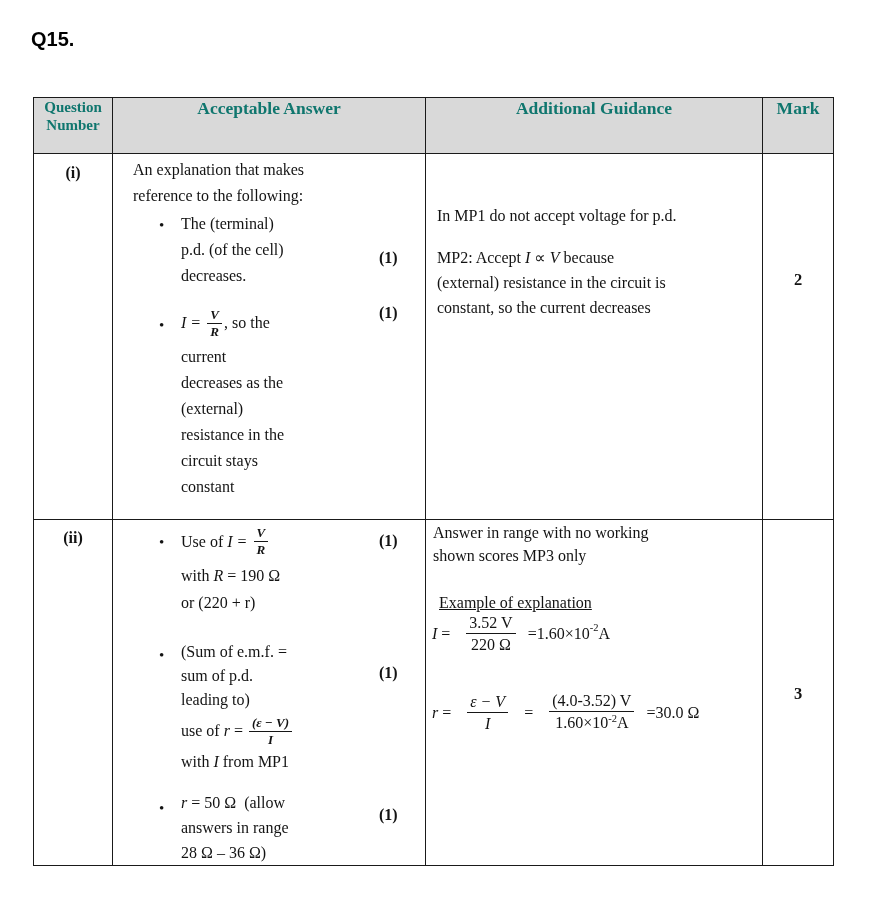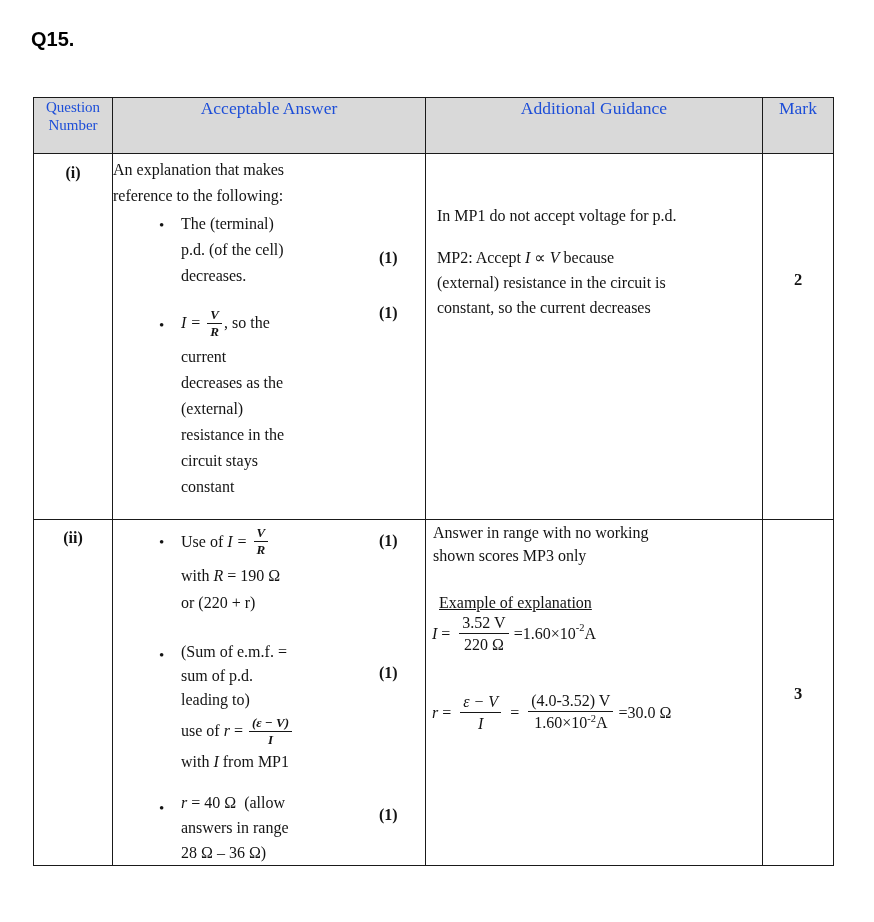--- a/index.html
+++ b/index.html
@@ -3,42 +3,42 @@
 <meta charset="utf-8">
 <style>
   html,body{margin:0;padding:0;background:#ffffff;}
   .page{position:relative;width:874px;height:922px;background:#ffffff;
         font-family:"Liberation Serif",serif;color:#131313;font-size:16px;}
   .title{position:absolute;left:31px;top:28px;font-family:"Liberation Sans",sans-serif;
          font-weight:bold;font-size:20px;color:#000;}
   table.ms{position:absolute;left:33px;top:97px;width:800px;border-collapse:collapse;
            table-layout:fixed;}
   .ms th,.ms td{border:1.6px solid #1a1a1a;padding:0;vertical-align:top;position:relative;}
-  .th{background:#d9d9d9;font-weight:normal;text-align:center;vertical-align:middle;color:#1d4ed8;}
+  .th{background:#d9d9d9;font-weight:bold;text-align:center;vertical-align:middle;color:#0f766e;}
   .th-qn{font-size:15px;line-height:18px;}
   .th-main{font-size:17.5px;}
   .qcell{text-align:center;font-weight:bold;font-size:16px;}
   .qcell .qnum{display:block;padding-top:10px;}
   .abs{position:absolute;}
   .ln23 div{line-height:23px;}
   .ln24 div{line-height:24px;font-family:Liberation Serif, serif;}
   .ln25 div{line-height:25px;}
   .ln26 div{line-height:26px;}
   .ln27 div{line-height:27px;}
   .bullet{font-size:15px;line-height:16px;}
   .pmark{font-weight:bold;font-size:16px;}
   .it{font-style:italic;}
   .frag{white-space:pre;}
   .eqline{display:flex;align-items:center;}
   .eqsp{margin:0 5px;white-space:pre;}
   .frac{display:inline-flex;flex-direction:column;align-items:center;text-align:center;}
   .frac .fnum{border-bottom:1.4px solid #161616;padding:0 3px;white-space:pre;}
   .frac .fden{padding:0 3px;white-space:pre;}
   .frac-sm{font-size:13px;font-weight:bold;font-style:italic;line-height:16px;margin:0 2px;}
-  .frac-lg{font-size:16px;line-height:21px;margin:0 5px;}
+  .frac-lg{font-size:16px;line-height:21px;margin:0 12px;}
   .sup{font-size:10.5px;position:relative;top:-6px;white-space:pre;}
   .u{text-decoration:underline;}
   .marknum{position:absolute;left:0;width:100%;text-align:center;font-weight:bold;
            font-size:16.5px;}
 </style>
 </head>
 <body>
 
 <div class="page">
   <div class="title">Q15.</div>
@@ -56,21 +56,21 @@
       <th class="th th-main">Acceptable Answer</th>
       <th class="th th-main">Additional Guidance</th>
       <th class="th th-main">Mark</th>
     </tr>
 
     <tr>
       <td class="qcell" style="height:365px">
         <span class="qnum">(i)</span>
       </td>
       <td>
-        <div class="abs ln26" style="left:0;top:3px">
+        <div class="abs ln26" style="left:20px;top:3px">
           <div>An explanation that makes</div>
           <div>reference to the following:</div>
         </div>
         <span class="abs bullet" style="left:46px;top:63px">•</span>
         <div class="abs ln26" style="left:68px;top:57px">
           <div>The (terminal)</div>
           <div>p.d. (of the cell)</div>
           <div>decreases.</div>
         </div>
         <span class="abs pmark" style="left:266px;top:95px">(1)</span>
@@ -149,21 +149,21 @@
           </div>
           <div>
             <span class="frag">with </span><span class="it frag">I</span><span class="frag"> from MP1</span>
           </div>
         </div>
         <span class="abs pmark" style="left:266px;top:144px">(1)</span>
 
         <span class="abs bullet" style="left:46px;top:280px">•</span>
         <div class="abs ln25" style="left:68px;top:270px">
           <div>
-            <span class="it frag">r</span><span class="frag"> = 40 Ω  (allow</span>
+            <span class="it frag">r</span><span class="frag"> = 50 Ω  (allow</span>
           </div>
           <div>answers in range</div>
           <div>28 Ω – 36 Ω)</div>
         </div>
         <span class="abs pmark" style="left:266px;top:286px">(1)</span>
       </td>
       <td>
         <div class="abs ln23" style="left:7px;top:1px">
           <div>Answer in range with no working</div>
           <div>shown scores MP3 only</div>

